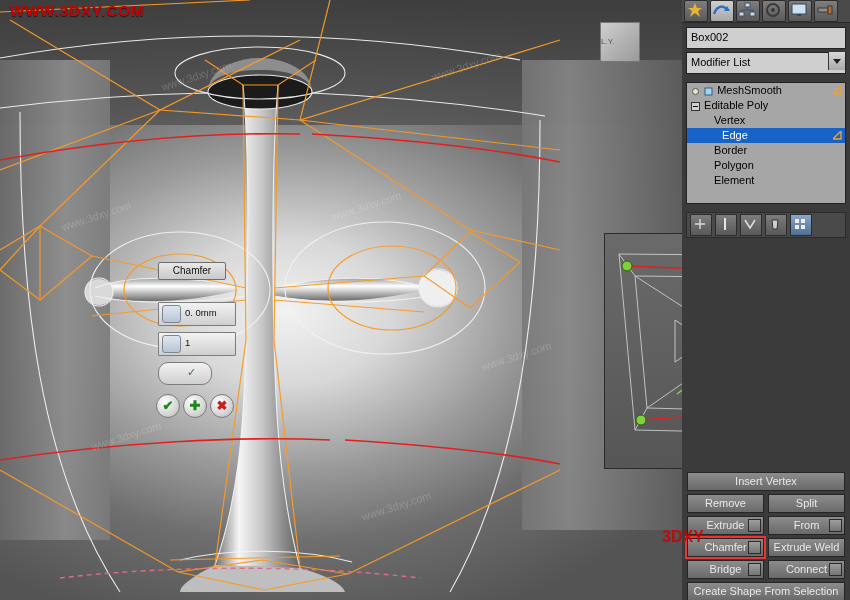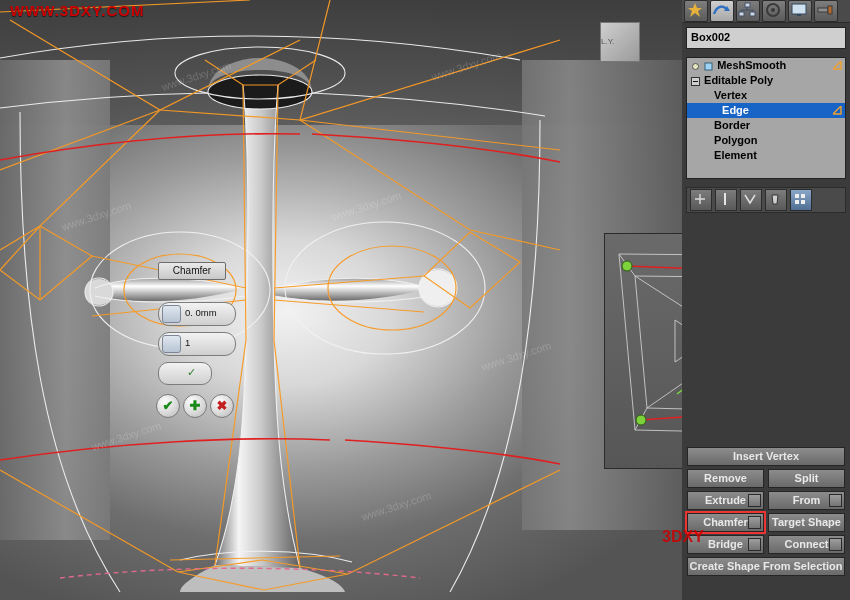--- a/index.html
+++ b/index.html
@@ -26,40 +26,40 @@
             transform:rotate(-18deg);white-space:nowrap;pointer-events:none;}
 
   
   .vec{position:absolute;left:0;top:0;width:682px;height:600px;}
 
   
   .caddy{position:absolute;left:150px;top:262px;width:86px;height:160px;}
   .caddy-title{position:absolute;left:8px;top:0px;width:66px;height:16px;
         background:linear-gradient(180deg,#e9e9e9,#c9c9c9);border:1px solid #6d6d6d;
         border-radius:2px;font-size:10px;color:#111;text-align:center;line-height:15px;}
-  .caddy-row{position:absolute;left:8px;width:76px;height:22px;border-radius:11px;
+  .caddy-row{position:absolute;left:8px;width:76px;height:22px;border-radius:1px;
         background:linear-gradient(180deg,#f2f2f2,#cfcfcf);border:1px solid #7c7c7c;}
   .caddy-row .ic{position:absolute;left:3px;top:2px;width:17px;height:16px;border-radius:3px;
         background:linear-gradient(180deg,#dfe6ef,#b9c5d4);border:1px solid #7b8796;}
   .caddy-row .val{position:absolute;left:26px;top:4px;font-size:9.5px;color:#111;}
   .caddy-small{position:absolute;left:8px;width:52px;height:21px;border-radius:10px;
         background:linear-gradient(180deg,#f2f2f2,#cfcfcf);border:1px solid #7c7c7c;}
   .btn-circ{position:absolute;width:22px;height:22px;border-radius:50%;
         background:radial-gradient(circle at 35% 30%,#fdfdfd,#d6d6d6 60%,#b4b4b4);
         border:1px solid #7a7a7a;}
   .btn-circ span{position:absolute;left:0;right:0;top:2px;text-align:center;
         font-size:13px;font-weight:bold;line-height:17px;}
 
   
   .inset{position:absolute;left:604px;top:233px;width:246px;height:234px;
          background:#5a5a5a;border:1px solid #2b2b2b;overflow:hidden;}
   .inset-bg{position:absolute;inset:0;background:linear-gradient(180deg,#6a6a6a,#565656);}
 
   
-  .panel{position:absolute;left:682px;top:0;width:168px;height:600px;background:#3b3b3b;font-weight:bold;}
+  .panel{position:absolute;left:682px;top:0;width:168px;height:600px;background:#3b3b3b;}
   .tabbar{position:relative;height:22px;background:#4a4a4a;border-bottom:1px solid #2a2a2a;
           display:flex;align-items:center;gap:2px;padding-left:2px;}
   .tabbar .tb{width:22px;height:20px;border:1px solid #2c2c2c;border-radius:2px;
           background:linear-gradient(180deg,#7e7e7e,#5a5a5a);position:relative;}
   .tabbar .tb.sel{background:linear-gradient(180deg,#cfcfcf,#a8a8a8);}
   .namefield{margin:4px 4px 2px 4px;height:18px;background:#cfcfcf;border:1px solid #222;
           font-size:11px;color:#000;padding:1px 4px;line-height:16px;}
   .modlist{margin:3px 4px;height:18px;background:#cfcfcf;border:1px solid #222;
           font-size:11px;color:#000;padding:1px 4px;line-height:16px;position:relative;}
   .modlist .arrow{position:absolute;right:0;top:-1px;width:16px;height:18px;
@@ -320,20 +320,28 @@
       <div class="tb">
         <svg width="20" height="18" viewBox="0 0 20 18">
             <rect x="3" y="7" width="10" height="4" fill="#8e8e8e" stroke="#3a3a3a"></rect>
             <rect x="13" y="5" width="4" height="8" fill="#b86b2b" stroke="#3a3a3a"></rect>
           </svg>
       </div>
     </div>
 
     <div class="namefield">Box002</div>
 
+    <div class="modlist">
+      <span>Modifier List</span>
+      <span class="arrow">
+        <svg width="16" height="18" viewBox="0 0 16 18">
+            <polygon points="4,7 12,7 8,12" fill="#222"></polygon>
+          </svg>
+      </span>
+    </div>
 
     <div class="stack">
       <div class="srow">
         <span class="ind">
           <svg width="9" height="9" viewBox="0 0 9 9" style="vertical-align:middle">
               <circle cx="4.5" cy="4.5" r="3" fill="#e6e6c0" stroke="#555"></circle>
             </svg>
         </span>
         <span class="ind">
           <svg width="9" height="9" viewBox="0 0 9 9" style="vertical-align:middle">
@@ -432,21 +440,21 @@
         <span>From</span>
         <span class="setbox"></span>
       </div>
     </div>
     <div class="btnrow">
       <div class="pbtn hl">
         <span>Chamfer</span>
         <span class="setbox"></span>
       </div>
       <div class="pbtn">
-        <span>Target Shape</span>
+        <span>Extrude Weld</span>
       </div>
     </div>
     <div class="btnrow">
       <div class="pbtn">
         <span>Bridge</span>
         <span class="setbox"></span>
       </div>
       <div class="pbtn">
         <span>Connect</span>
         <span class="setbox"></span>

